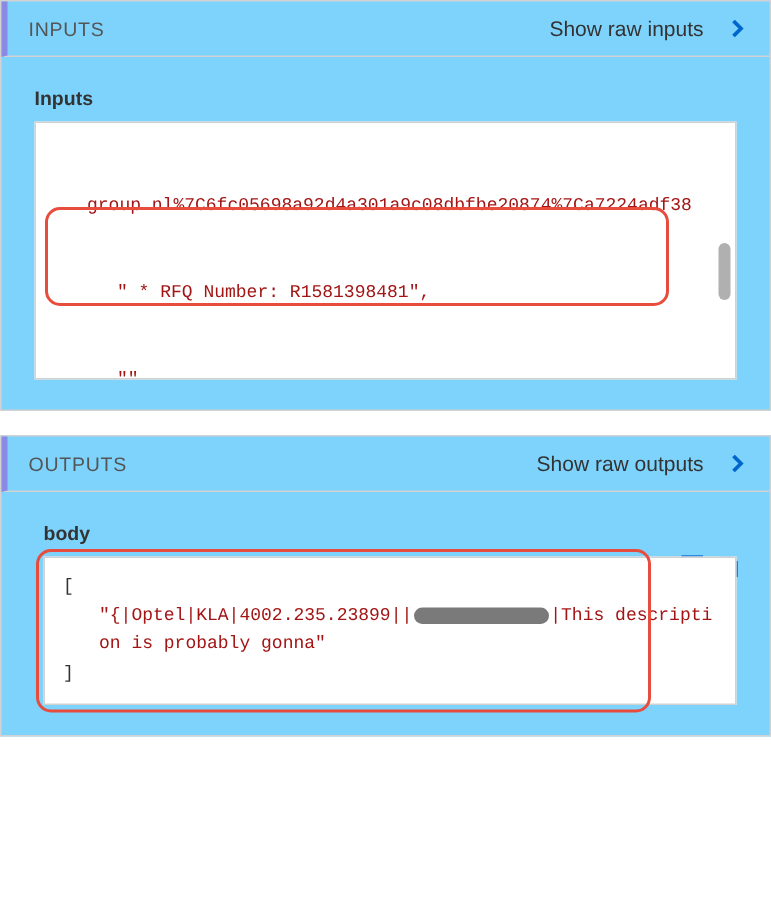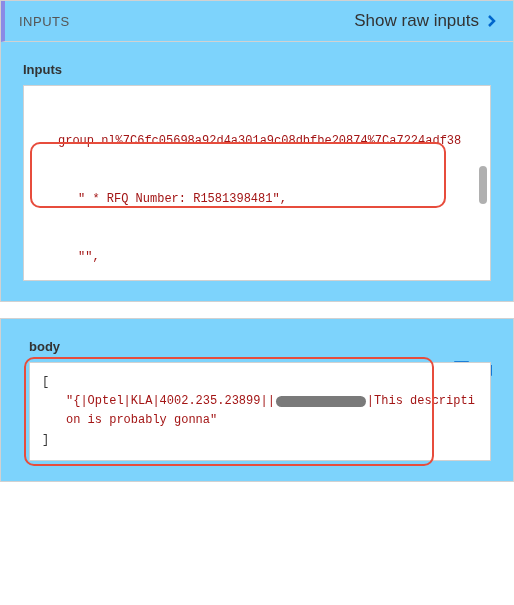--- a/index.html
+++ b/index.html
@@ -27,22 +27,22 @@
       border-bottom: 1px solid #d1d1d1;
     }
     .panel-title {
       font-size: 13px;
       color: #555;
       letter-spacing: 0.5px;
     }
     .show-raw {
       display: flex;
       align-items: center;
-      gap: 6px;
-      font-size: 17px;
+      gap: 16px;
+      font-size: 14px;
       color: #333;
       cursor: pointer;
     }
     .chevron {
       width: 14px;
       height: 14px;
       display: inline-flex;
       align-items: center;
       justify-content: center;
     }
@@ -65,21 +65,21 @@
     .code-box {
       border: 1px solid #d1d1d1;
       background: #fff;
       padding: 8px 10px;
       font-family: Consolas, 'Courier New', monospace;
       font-size: 12px;
       color: #a31515;
       line-height: 1.6;
       position: relative;
       overflow: hidden;
-      height: 196px;
+      height: 172px;
     }
     .code-content {
       white-space: pre-wrap;
       word-break: break-all;
     }
     .code-line {
       white-space: pre-wrap;
       word-break: break-all;
     }
     .indent1 { padding-left: 24px; }
@@ -193,20 +193,31 @@
         
         
       </div>
       <div class="highlight-box hl-inputs"></div>
       <div class="scrollbar"></div>
     </div>
   </div>
 </div>
 
 <div class="panel">
+  <div class="panel-header">
+    <span class="panel-title">OUTPUTS</span>
+    <div class="show-raw">
+      <span>Show raw outputs</span>
+      <span class="chevron">
+        <svg viewBox="0 0 12 12">
+            <polyline points="3,1 8,6 3,11"></polyline>
+          </svg>
+      </span>
+    </div>
+  </div>
   <div class="panel-body outputs-body">
     <div class="field-label">body</div>
     <div class="body-field-wrapper">
       <div class="icon-btns">
         <div class="icon-btn">
           <svg viewBox="0 0 16 16">
               <rect x="1" y="1" width="14" height="14"></rect>
               <line x1="1" y1="6" x2="15" y2="6"></line>
               <line x1="1" y1="11" x2="15" y2="11"></line>
               <line x1="6" y1="1" x2="6" y2="15"></line>

